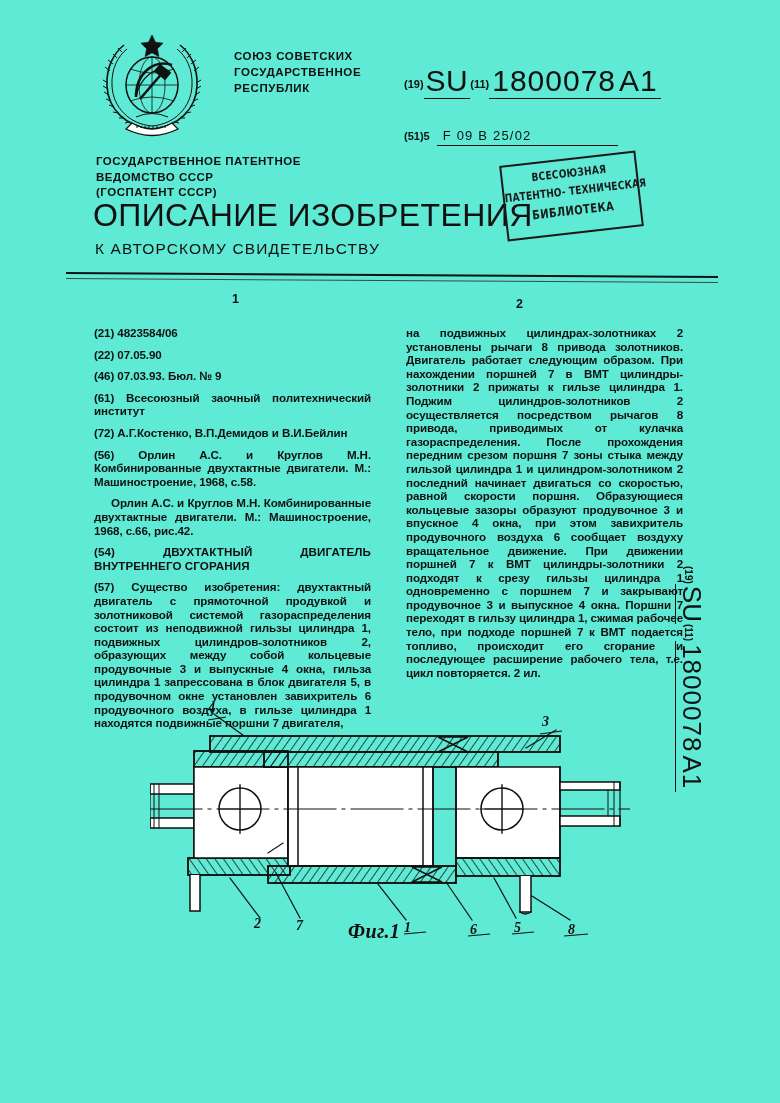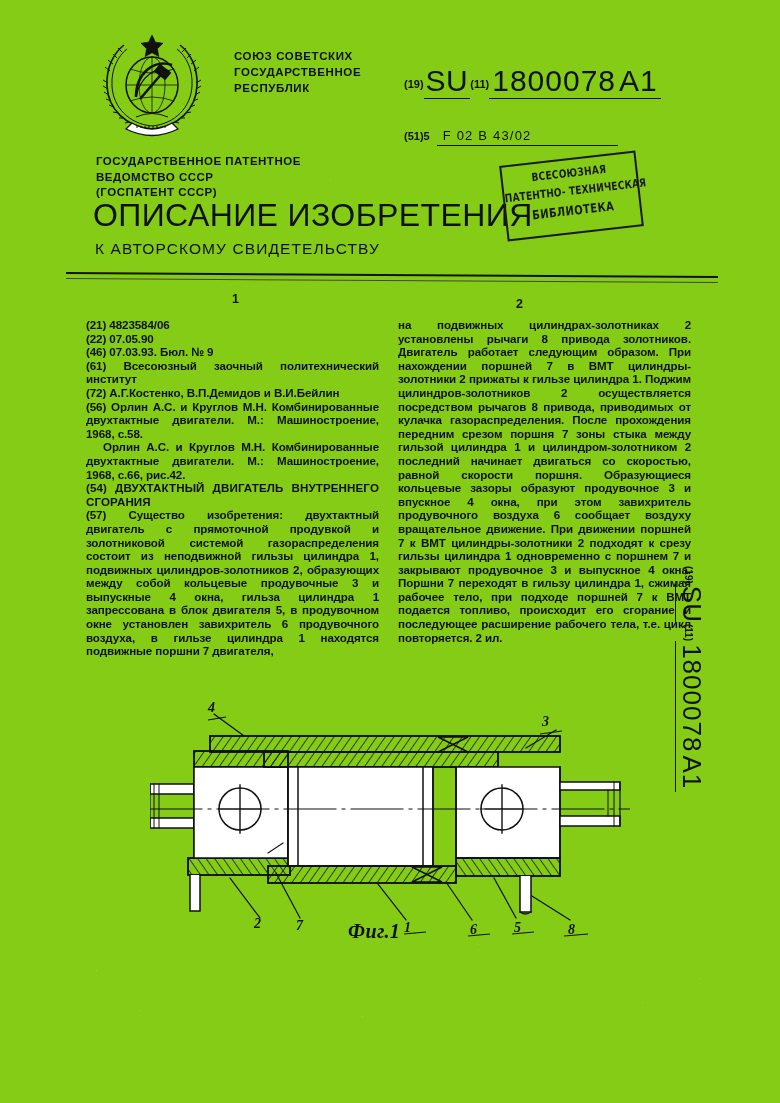--- a/index.html
+++ b/index.html
@@ -3,21 +3,21 @@
 <meta charset="utf-8">
 <title>SU 1800078 A1</title>
 <style>
   html,body{margin:0;padding:0;background:#ffffff;}
   body{
     width:780px;height:1103px;position:relative;overflow:hidden;
     font-family:"Liberation Sans","DejaVu Sans",sans-serif;
     color:#111111;
     -webkit-font-smoothing:none;
   }
-  .page{position:absolute;inset:0;background:#84cc16;}
+  .page{position:absolute;inset:0;background:#5eead4;}
 
   
   .masthead{position:absolute;left:0;top:0;width:780px;height:270px;}
 
   .emblem{position:absolute;left:96px;top:31px;width:112px;height:110px;}
 
   .country{
     position:absolute;left:234px;top:48px;width:200px;
     font-size:11.5px;font-weight:bold;line-height:16px;letter-spacing:.6px;
   }
@@ -78,21 +78,21 @@
   .colnum.c1{left:232px;top:292px;}
   .colnum.c2{left:516px;top:297px;}
 
   .col{
     position:absolute;top:318px;width:293px;
     font-size:11.6px;line-height:13.6px;font-weight:bold;letter-spacing:-0.1px;
     text-align:justify;
   }
   .col.left{left:86px;}
   .col.right{left:398px;}
-  .col p{margin:0;}
+  .col p{margin:8px;}
   .col p.ind{text-indent:17px;}
   .ttl{font-weight:bold;letter-spacing:.1px;}
 
   
   .side{
     position:absolute;left:707px;top:566px;
     transform-origin:0 0;transform:rotate(90deg);
     white-space:nowrap;
   }
   .side .k{font-size:10px;font-weight:bold;vertical-align:22%;}
@@ -162,21 +162,21 @@
       <div>СОЮЗ  СОВЕТСКИХ</div>
       <div>ГОСУДАРСТВЕННОЕ</div>
       <div>РЕСПУБЛИК</div>
     </div>
 
     <div class="docnum">
       <span class="k">(19)</span><span class="su">SU</span><span class="k">(11)</span><span class="num">1800078</span><span class="kind">A1</span>
     </div>
 
     <div class="ipc">
-      <span class="k">(51)5</span><span class="val">F 02 B 43/02</span>
+      <span class="k">(51)5</span><span class="val">F 09 B 25/02</span>
     </div>
 
     <div class="office">
       <div>ГОСУДАРСТВЕННОЕ  ПАТЕНТНОЕ</div>
       <div>ВЕДОМСТВО СССР</div>
       <div>(ГОСПАТЕНТ СССР)</div>
     </div>
 
     <div class="title-main">ОПИСАНИЕ ИЗОБРЕТЕНИЯ</div>
     <div class="title-sub">К АВТОРСКОМУ СВИДЕТЕЛЬСТВУ</div>

